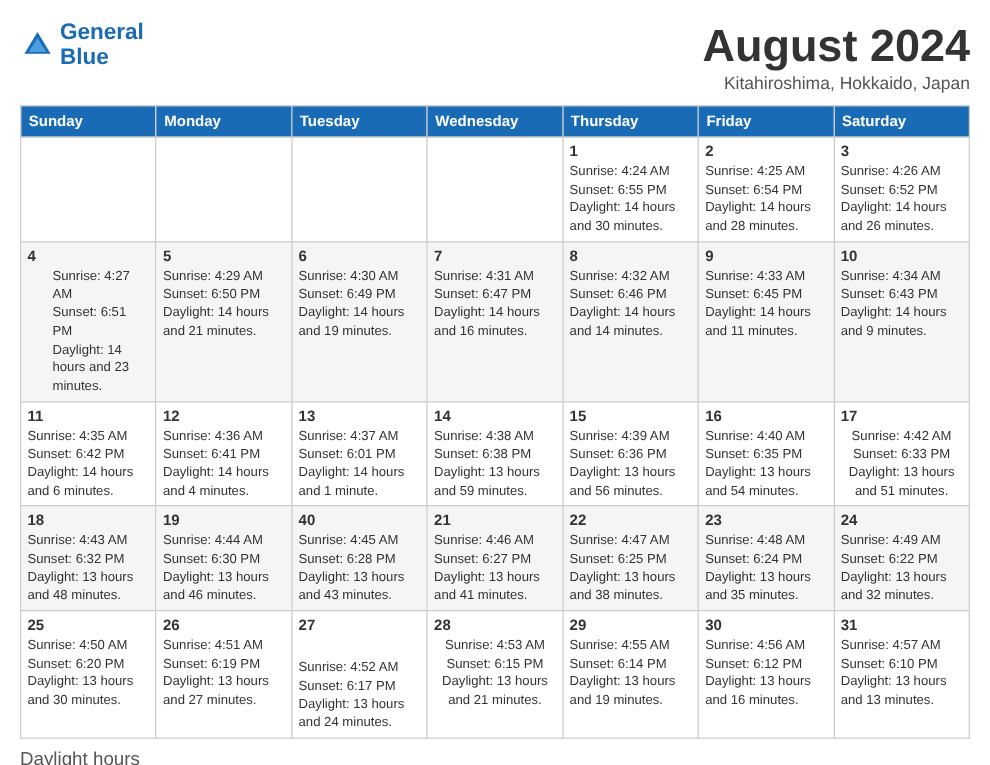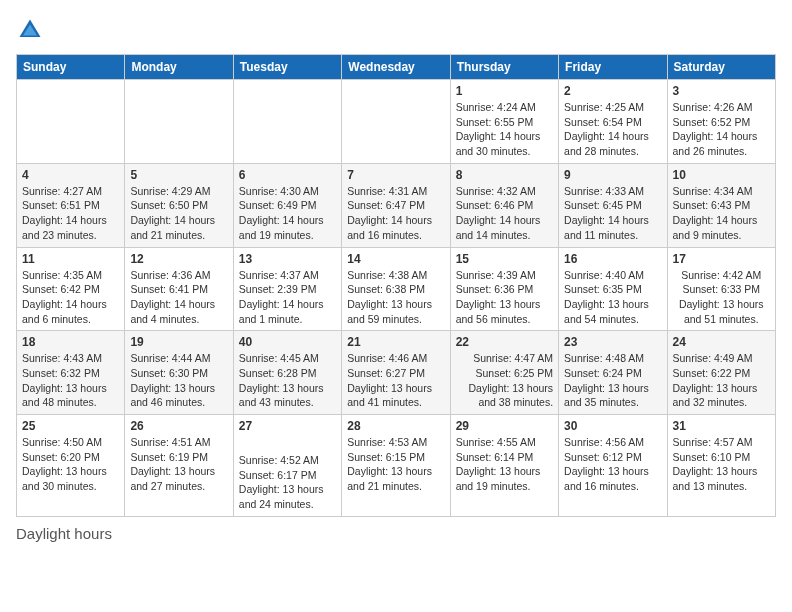--- a/index.html
+++ b/index.html
@@ -94,20 +94,28 @@
   </style>
 </head>
 <body>
 
 <div class="header">
   <div class="logo">
     <svg class="logo-icon" viewBox="0 0 40 40">
       <polygon points="20,5 35,30 5,30" fill="#1a6bb5"></polygon>
       <polygon points="20,12 30,28 10,28" fill="#4a9fdf"></polygon>
     </svg>
+    <div class="logo-text">
+      <div><span>General</span></div>
+      <div><span style="color:#1a6bb5">Blue</span></div>
+    </div>
+  </div>
+  <div class="title-block">
+    <div class="month-title">August 2024</div>
+    <div class="subtitle">Kitahiroshima, Hokkaido, Japan</div>
   </div>
 </div>
 
 <table>
   <thead>
     <tr>
     <th>Sunday</th>
         <th>Monday</th>
         <th>Tuesday</th>
         <th>Wednesday</th>
@@ -137,21 +145,21 @@
         <td>
           <div class="day-num">3</div>
           <div class="day-info" style="white-space: pre-line;">Sunrise: 4:26 AM
 Sunset: 6:52 PM
 Daylight: 14 hours and 26 minutes.</div>
         </td>
       </tr>
       <tr>
         <td>
           <div class="day-num">4</div>
-          <div class="day-info" style="white-space: pre-line;">Sunrise: 4:27 AM
+          <div class="day-info" style="white-space: pre-line; margin-left: 20px;">Sunrise: 4:27 AM
 Sunset: 6:51 PM
 Daylight: 14 hours and 23 minutes.</div>
         </td>
         <td>
           <div class="day-num">5</div>
           <div class="day-info" style="white-space: pre-line;">Sunrise: 4:29 AM
 Sunset: 6:50 PM
 Daylight: 14 hours and 21 minutes.</div>
         </td>
         <td>
@@ -194,21 +202,21 @@
         </td>
         <td>
           <div class="day-num">12</div>
           <div class="day-info" style="white-space: pre-line;">Sunrise: 4:36 AM
 Sunset: 6:41 PM
 Daylight: 14 hours and 4 minutes.</div>
         </td>
         <td>
           <div class="day-num">13</div>
           <div class="day-info" style="white-space: pre-line;">Sunrise: 4:37 AM
-Sunset: 2:39 PM
+Sunset: 6:01 PM
 Daylight: 14 hours and 1 minute.</div>
         </td>
         <td>
           <div class="day-num">14</div>
           <div class="day-info" style="white-space: pre-line;">Sunrise: 4:38 AM
 Sunset: 6:38 PM
 Daylight: 13 hours and 59 minutes.</div>
         </td>
         <td>
           <div class="day-num">15</div>
@@ -249,21 +257,21 @@
 Daylight: 13 hours and 43 minutes.</div>
         </td>
         <td>
           <div class="day-num">21</div>
           <div class="day-info" style="white-space: pre-line;">Sunrise: 4:46 AM
 Sunset: 6:27 PM
 Daylight: 13 hours and 41 minutes.</div>
         </td>
         <td>
           <div class="day-num">22</div>
-          <div class="day-info" style="white-space: pre-line; text-align: right;">Sunrise: 4:47 AM
+          <div class="day-info" style="white-space: pre-line;">Sunrise: 4:47 AM
 Sunset: 6:25 PM
 Daylight: 13 hours and 38 minutes.</div>
         </td>
         <td>
           <div class="day-num">23</div>
           <div class="day-info" style="white-space: pre-line;">Sunrise: 4:48 AM
 Sunset: 6:24 PM
 Daylight: 13 hours and 35 minutes.</div>
         </td>
         <td>
@@ -287,21 +295,21 @@
 Daylight: 13 hours and 27 minutes.</div>
         </td>
         <td>
           <div class="day-num">27</div>
           <div class="day-info" style="white-space: pre-line; margin-top: 20px;">Sunrise: 4:52 AM
 Sunset: 6:17 PM
 Daylight: 13 hours and 24 minutes.</div>
         </td>
         <td>
           <div class="day-num">28</div>
-          <div class="day-info" style="white-space: pre-line;">Sunrise: 4:53 AM
+          <div class="day-info" style="white-space: pre-line; text-align: center;">Sunrise: 4:53 AM
 Sunset: 6:15 PM
 Daylight: 13 hours and 21 minutes.</div>
         </td>
         <td>
           <div class="day-num">29</div>
           <div class="day-info" style="white-space: pre-line;">Sunrise: 4:55 AM
 Sunset: 6:14 PM
 Daylight: 13 hours and 19 minutes.</div>
         </td>
         <td>

